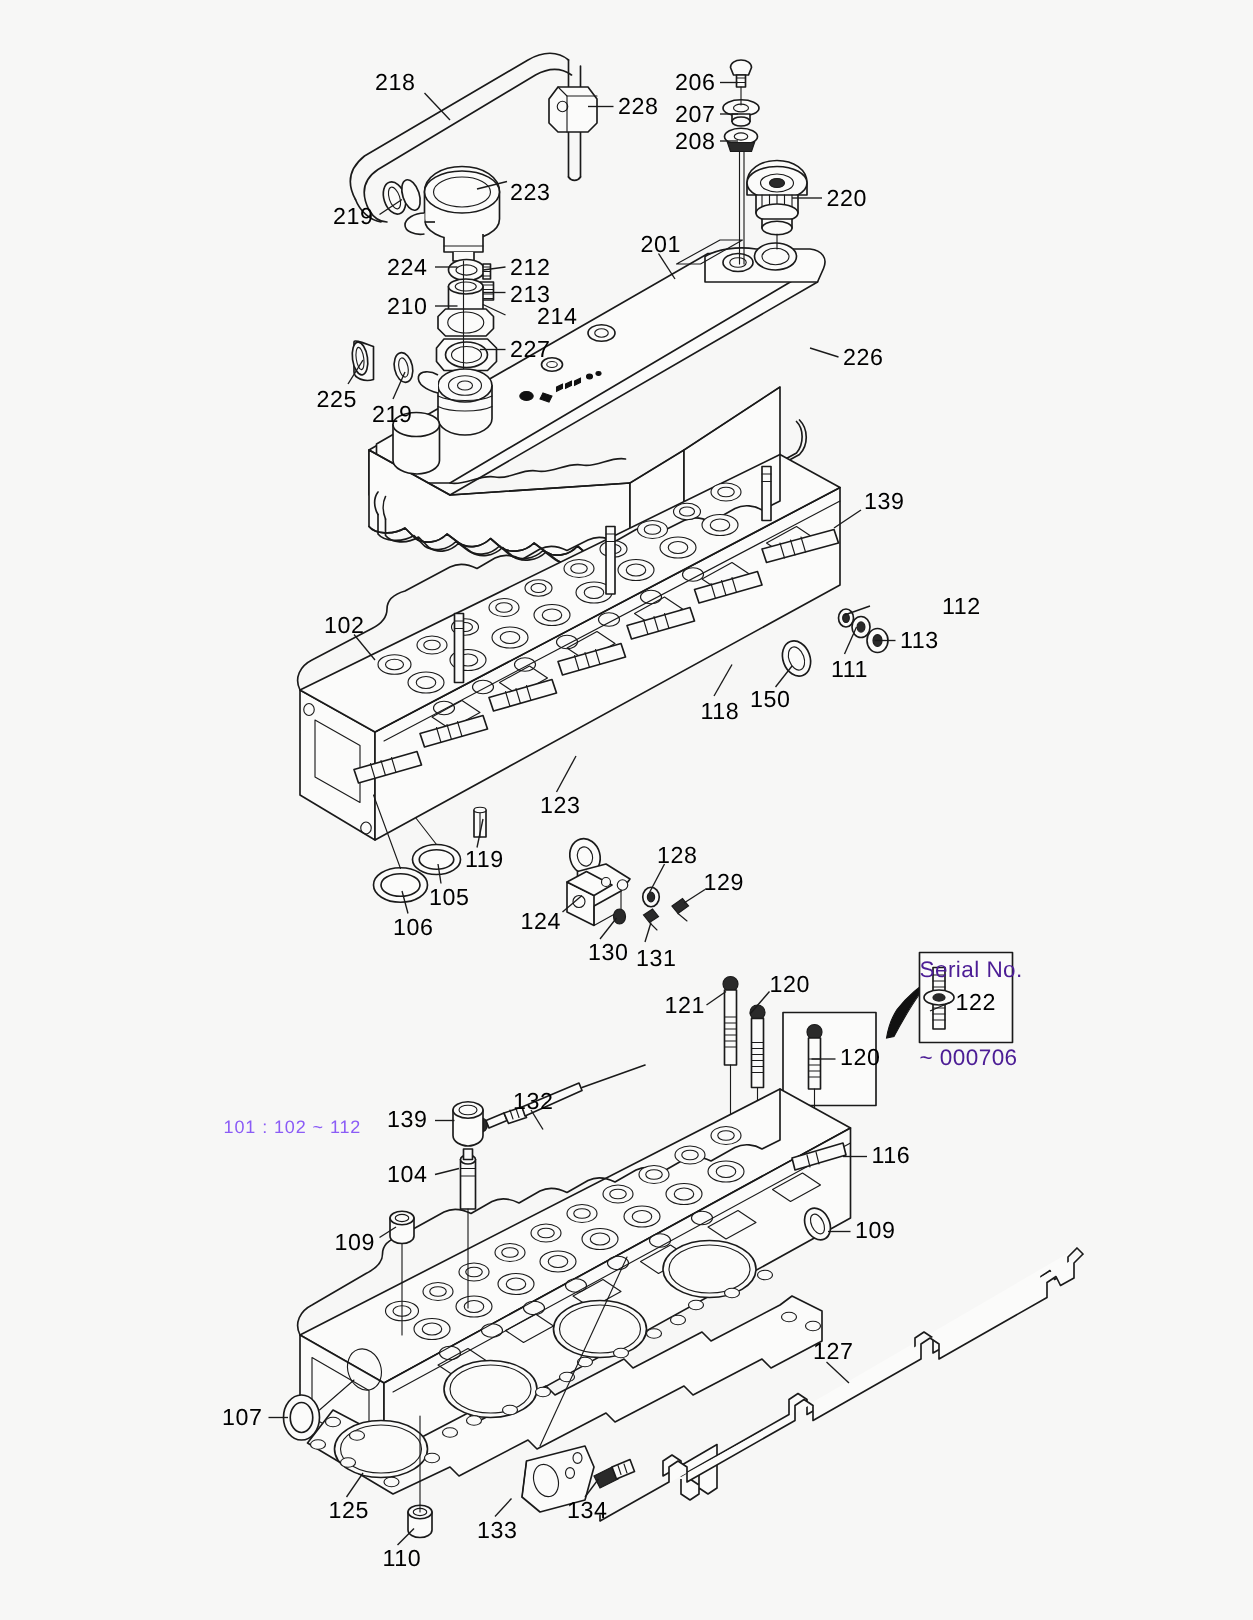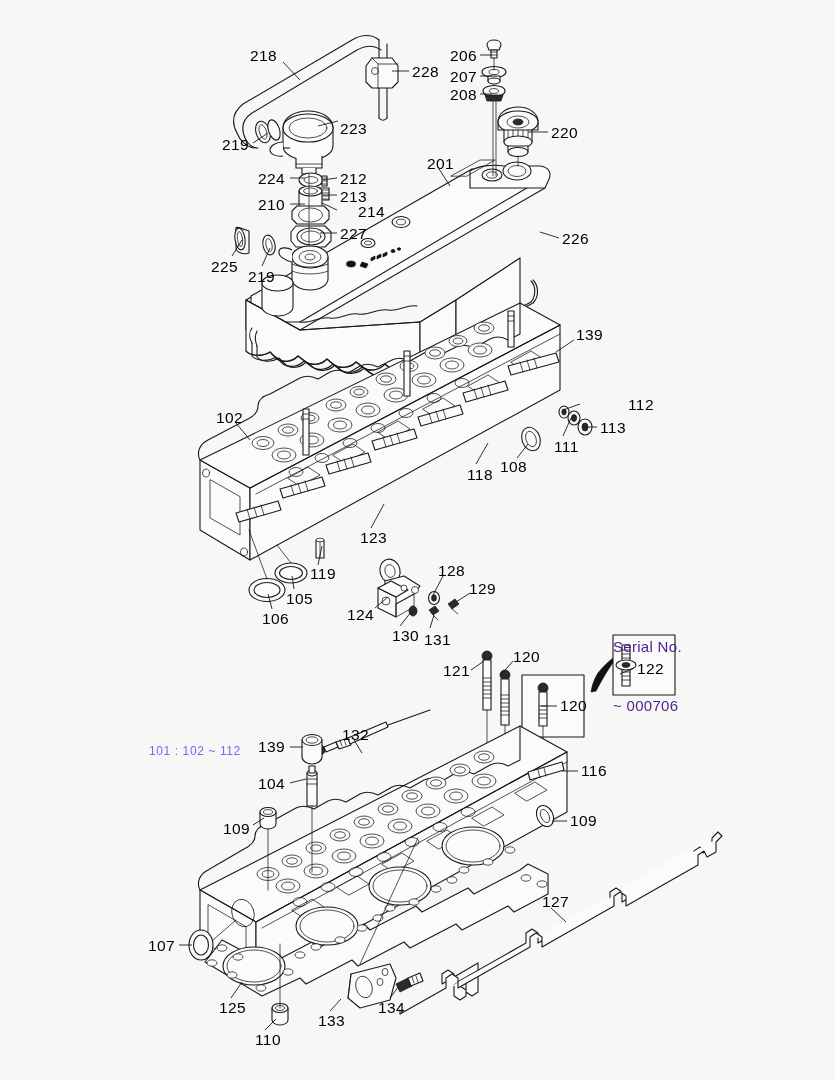--- a/index.html
+++ b/index.html
@@ -710,21 +710,21 @@
   <div class="callout" style="left:330px;top:203px;margin-left:28px;"><span>214</span></div>
   <div class="callout" style="left:340px;top:225px;"><span>227</span></div>
   <div class="callout" style="left:562px;top:230px;"><span>226</span></div>
   <div class="callout" style="left:211px;top:258px;"><span>225</span></div>
   <div class="callout" style="left:248px;top:268px;"><span>219</span></div>
   <div class="callout" style="left:576px;top:326px;"><span>139</span></div>
   <div class="callout" style="left:583px;top:396px;margin-left:45px;"><span>112</span></div>
   <div class="callout" style="left:600px;top:419px;"><span>113</span></div>
   <div class="callout" style="left:216px;top:409px;"><span>102</span></div>
   <div class="callout" style="left:554px;top:438px;"><span>111</span></div>
-  <div class="callout" style="left:500px;top:458px;"><span>108</span></div>
+  <div class="callout" style="left:500px;top:458px;"><span>150</span></div>
   <div class="callout" style="left:467px;top:466px;"><span>118</span></div>
   <div class="callout" style="left:360px;top:529px;"><span>123</span></div>
   <div class="callout" style="left:310px;top:565px;"><span>119</span></div>
   <div class="callout" style="left:286px;top:590px;"><span>105</span></div>
   <div class="callout" style="left:262px;top:610px;"><span>106</span></div>
   <div class="callout" style="left:438px;top:562px;"><span>128</span></div>
   <div class="callout" style="left:469px;top:580px;"><span>129</span></div>
   <div class="callout" style="left:347px;top:606px;"><span>124</span></div>
   <div class="callout" style="left:392px;top:627px;"><span>130</span></div>
   <div class="callout" style="left:424px;top:631px;"><span>131</span></div>

